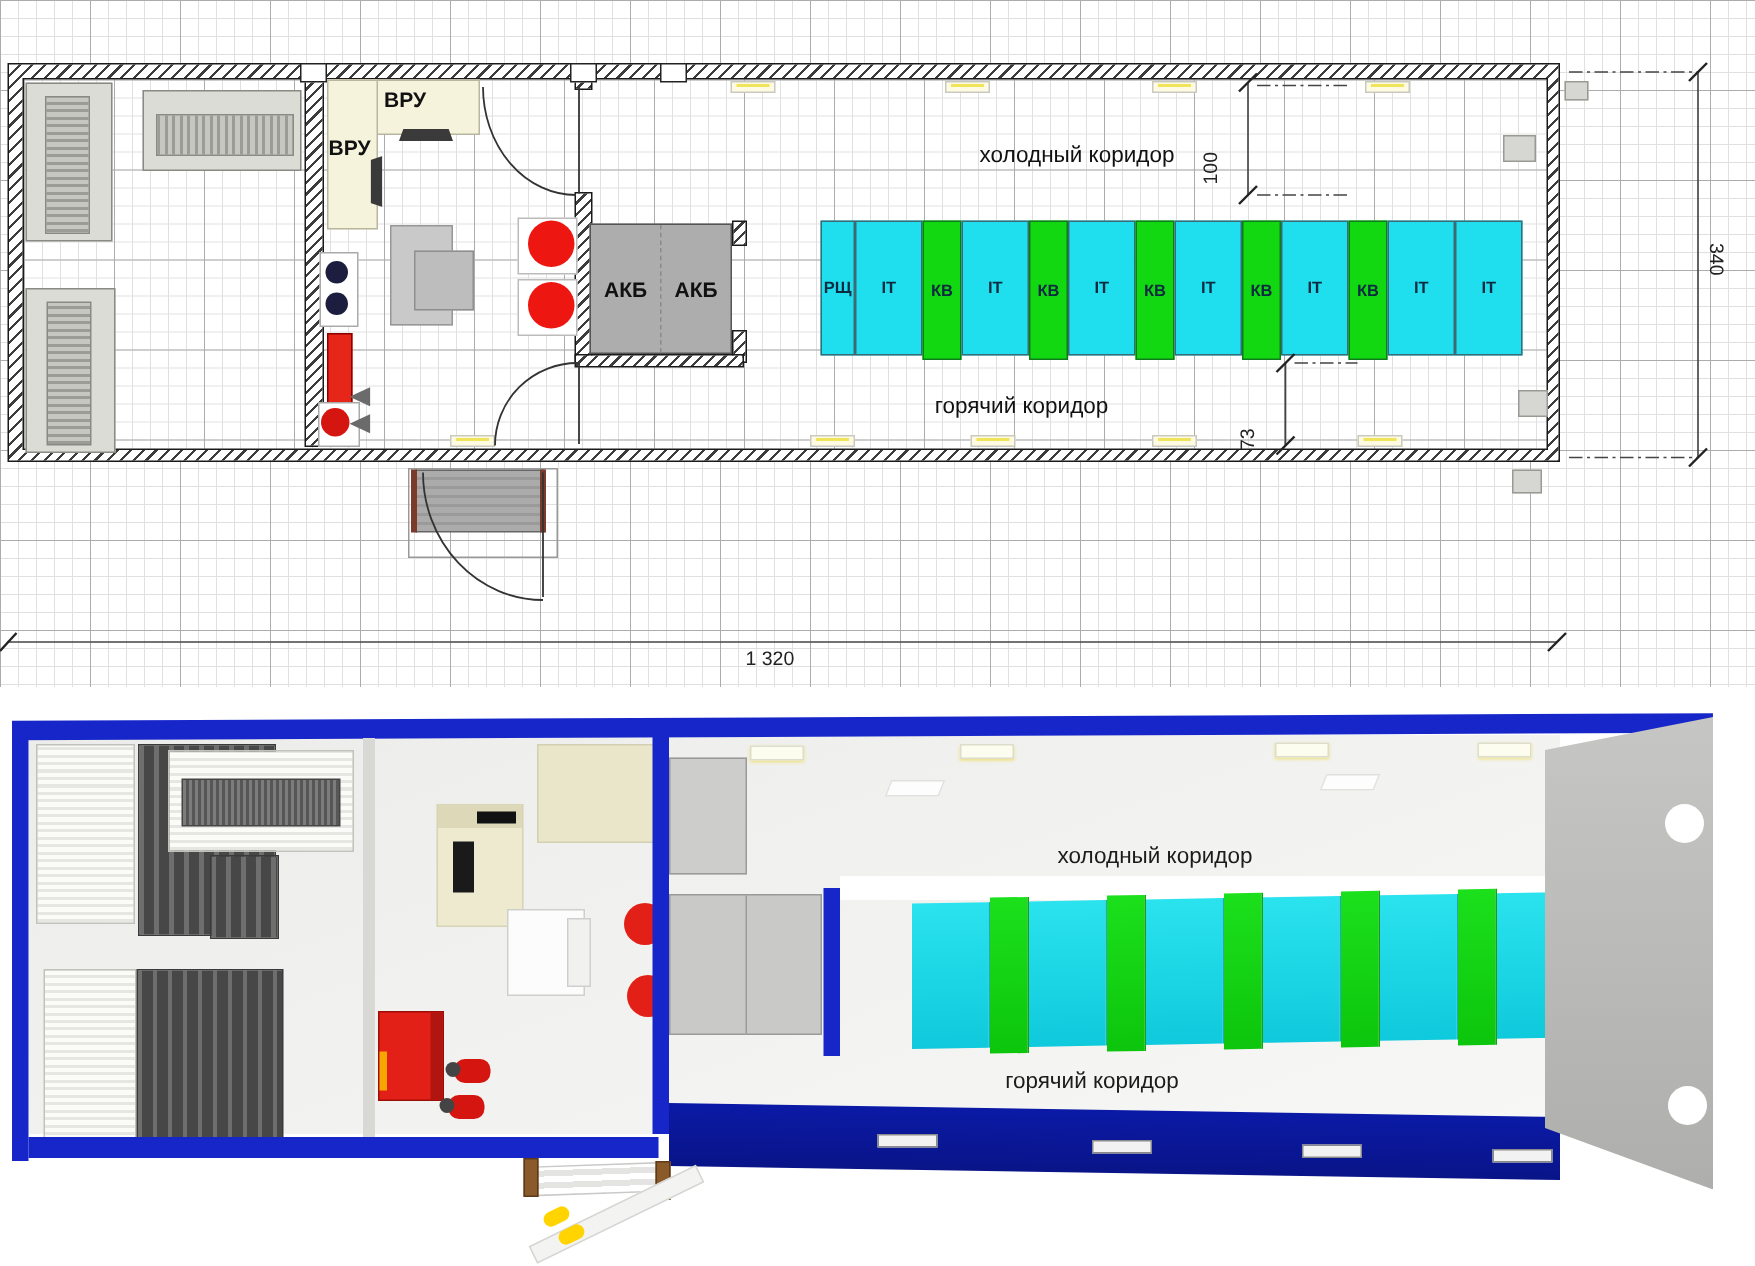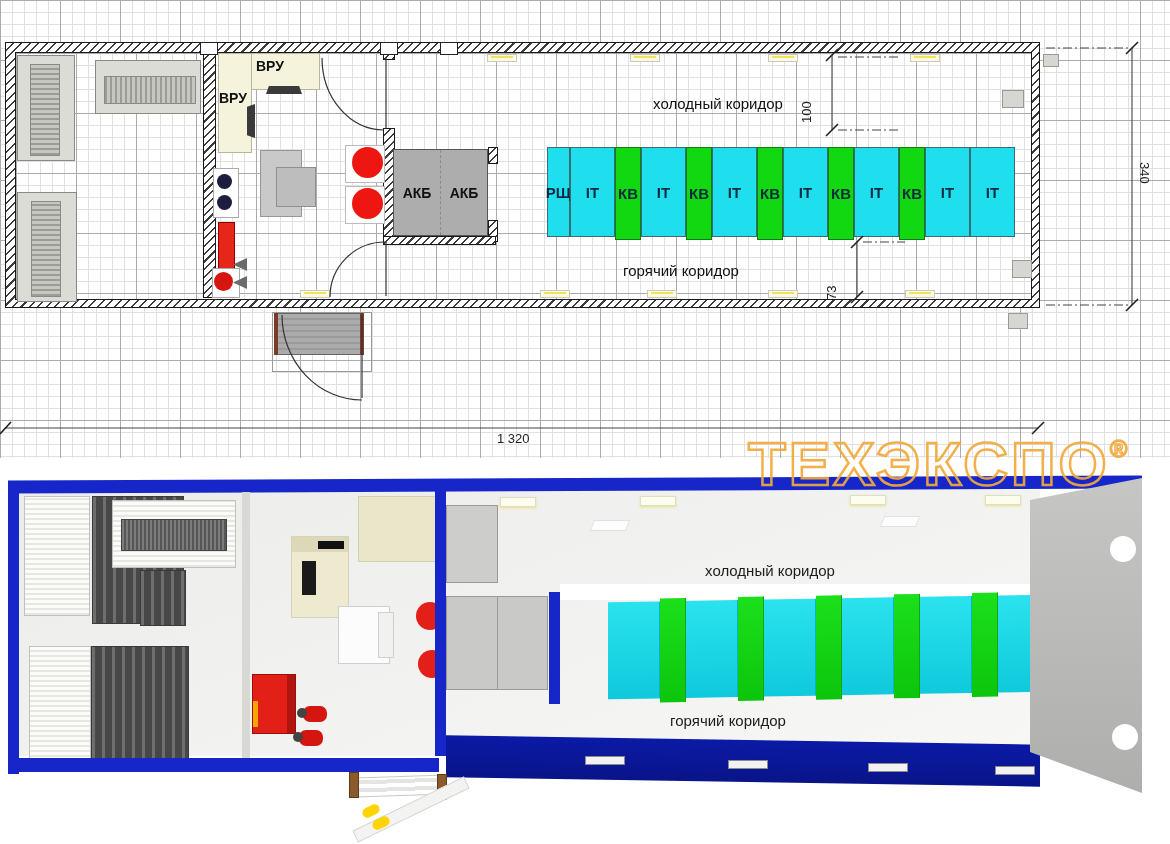--- a/index.html
+++ b/index.html
@@ -21,21 +21,21 @@
   .unit2d .fins{position:absolute;background:repeating-linear-gradient(0deg,#9c9c96 0 2px,#c7c7c2 2px 5px);
          border:1px solid #8a8a85;}
   .unit2d .finsv{position:absolute;background:repeating-linear-gradient(90deg,#9c9c96 0 2px,#c7c7c2 2px 5px);
          border:1px solid #8a8a85;}
   .cream{background:#F6F3DC;border:1px solid #b9b6a0;box-sizing:border-box;}
   .label2d{font-weight:bold;color:#111;font-size:14px;line-height:1;}
   .circle{border-radius:50%;}
   .rackrow{display:flex;align-items:flex-start;}
   .rack{position:relative;height:90px;border:1px solid #3d6b75;box-sizing:border-box;
         display:flex;align-items:center;justify-content:center;}
-  .rack span{font-weight:bold;font-size:15px;color:#0d2b40;}
+  .rack span{font-weight:bold;font-size:11px;color:#0d2b40;}
   .rack.it{width:45px;background:#1FDFEF;}
   .rack.switchboard{width:23px;background:#1FDFEF;}
   .rack.cooling{width:26px;height:93px;background:#12D812;border-color:#0f7c1b;}
   .dimtext{font-size:13px;color:#222;white-space:nowrap;}
   .rot90{transform:rotate(90deg);transform-origin:left top;}
   .rotm90{transform:rotate(-90deg);transform-origin:left bottom;}
   .corridor-label{font-size:15px;color:#111;text-align:center;}
   .light2d{background:#FFFBE2;border:1px solid #c9c9c0;box-sizing:border-box;}
   .light2d i{display:block;margin:1px 3px;height:2px;background:#F0E45A;}
   .acbox{background:#D6D6D3;border:1px solid #9a9a95;box-sizing:border-box;}
@@ -318,17 +318,14 @@
     <div class="abs circle" style="left:82px;top:246px;width:26px;height:26px;background:#fff;"></div>
   </div>
 
   <div class="abs" style="left:355px;top:776px;width:92px;height:20px;background:repeating-linear-gradient(0deg,#ffffff 0 4px,#e4e4e2 4px 8px);border:1px solid #c9c9c7;box-sizing:border-box;transform:skewY(-2deg);"></div>
   <div class="abs" style="left:349px;top:772px;width:10px;height:26px;background:#8B5A2B;border:1px solid #5e3a18;box-sizing:border-box;"></div>
   <div class="abs" style="left:437px;top:774px;width:10px;height:26px;background:#8B5A2B;border:1px solid #5e3a18;box-sizing:border-box;"></div>
   <div class="abs" style="left:349px;top:803px;width:124px;height:13px;background:#F3F3F1;border:1px solid #d5d5d3;box-sizing:border-box;transform:rotate(-26deg);"></div>
   <div class="abs" style="left:362px;top:806px;width:18px;height:10px;background:#FFD400;border-radius:5px;transform:rotate(-26deg);"></div>
   <div class="abs" style="left:372px;top:818px;width:18px;height:10px;background:#FFD400;border-radius:5px;transform:rotate(-26deg);"></div>
 
-  <div class="abs watermark" style="left:748px;top:428px;z-index:50;">
-    <span>ТЕХЭКСПО</span><span class="reg">®</span>
-  </div>
 
 </div>
 
 </body></html>

